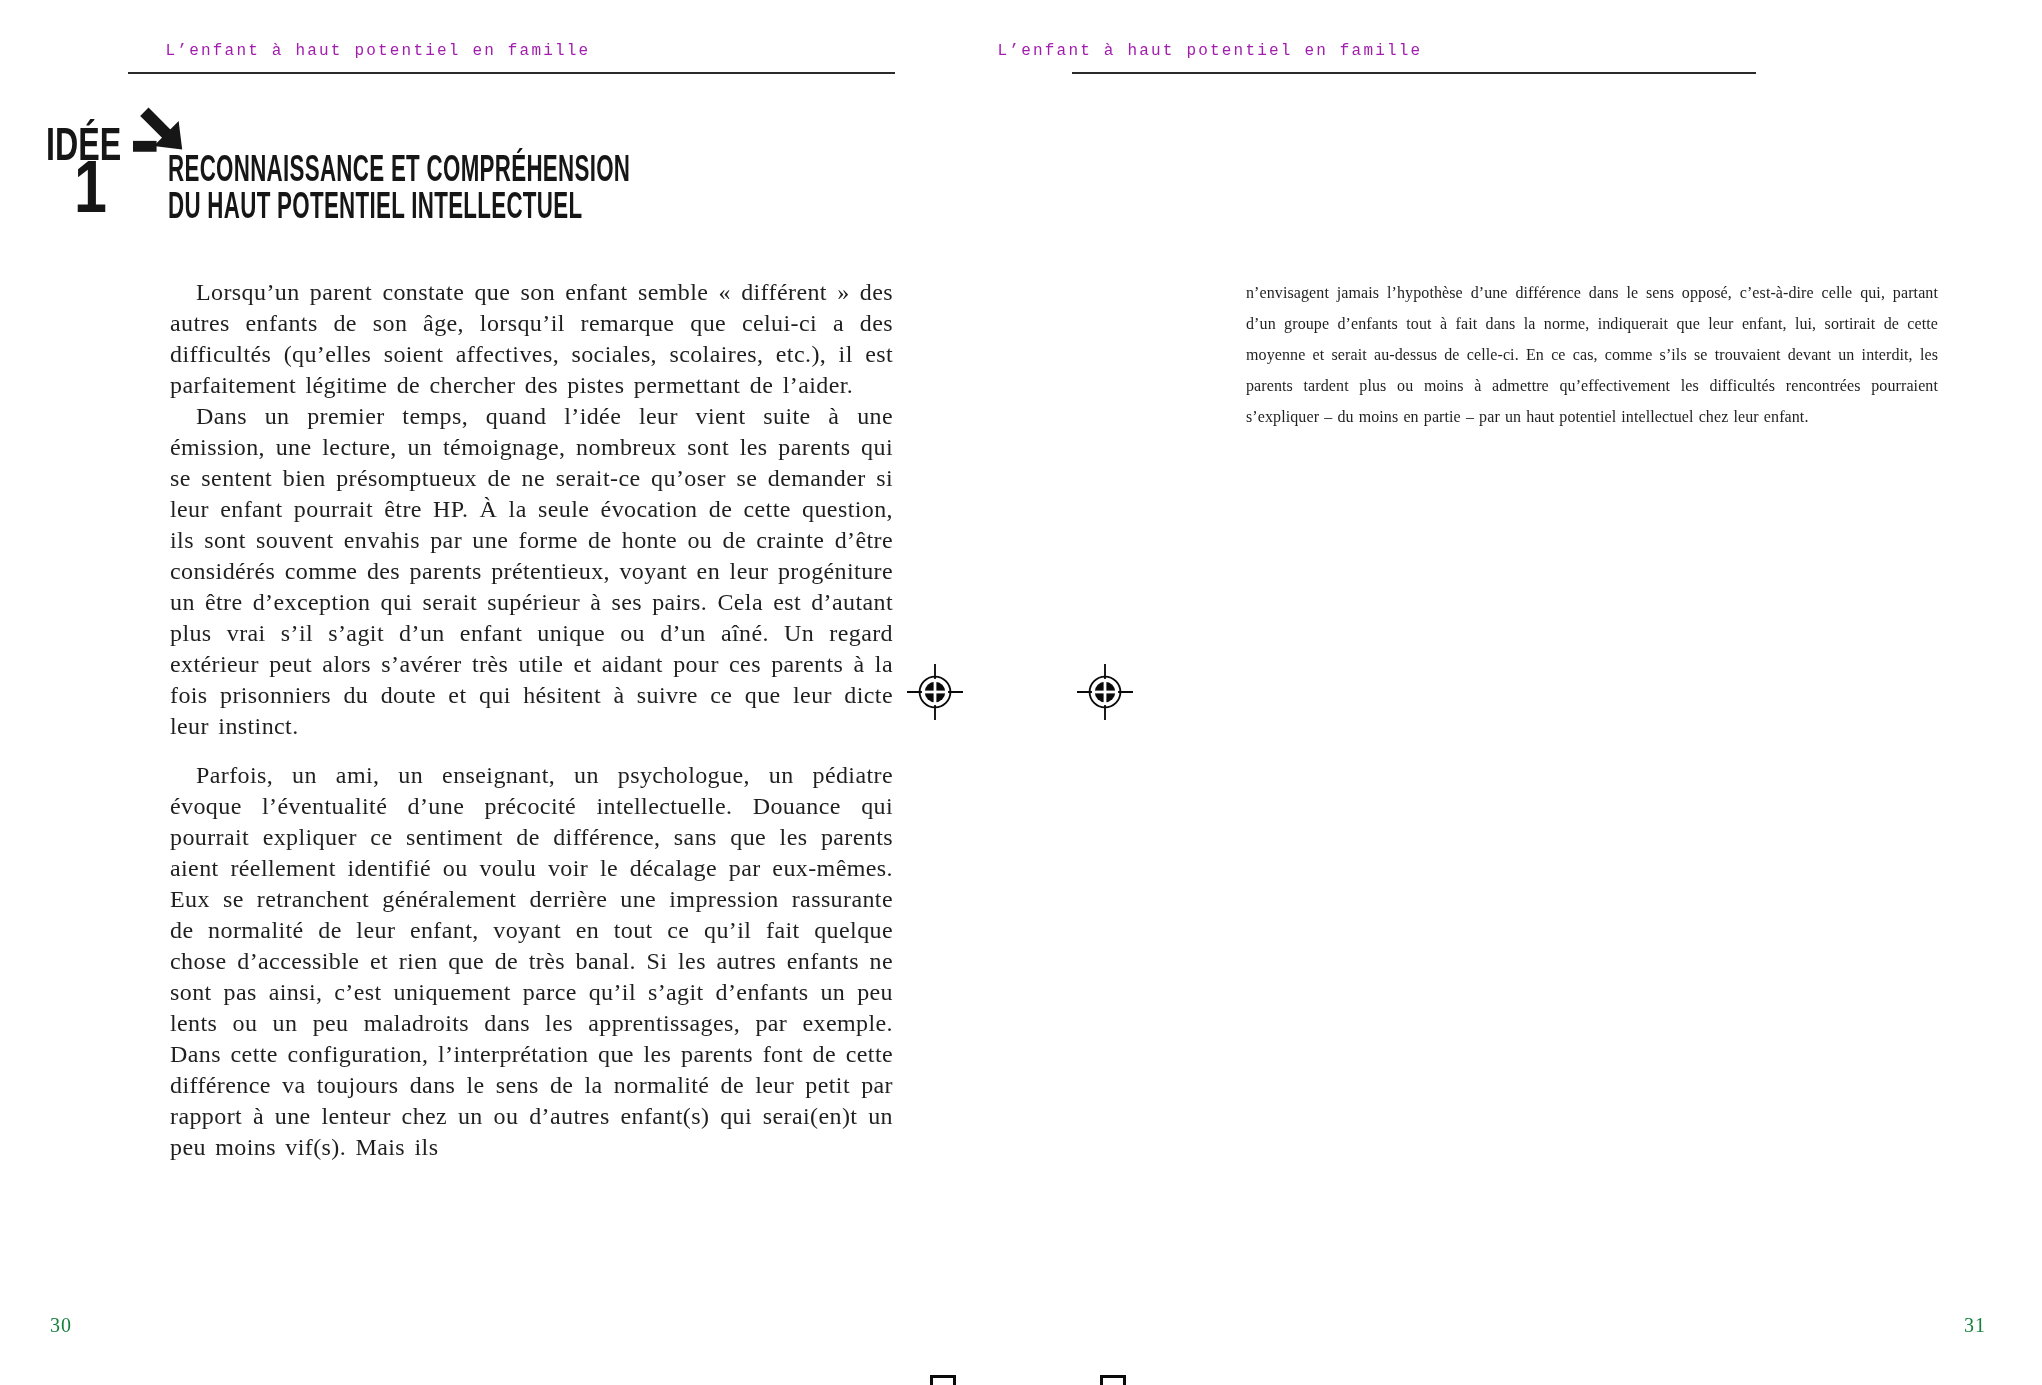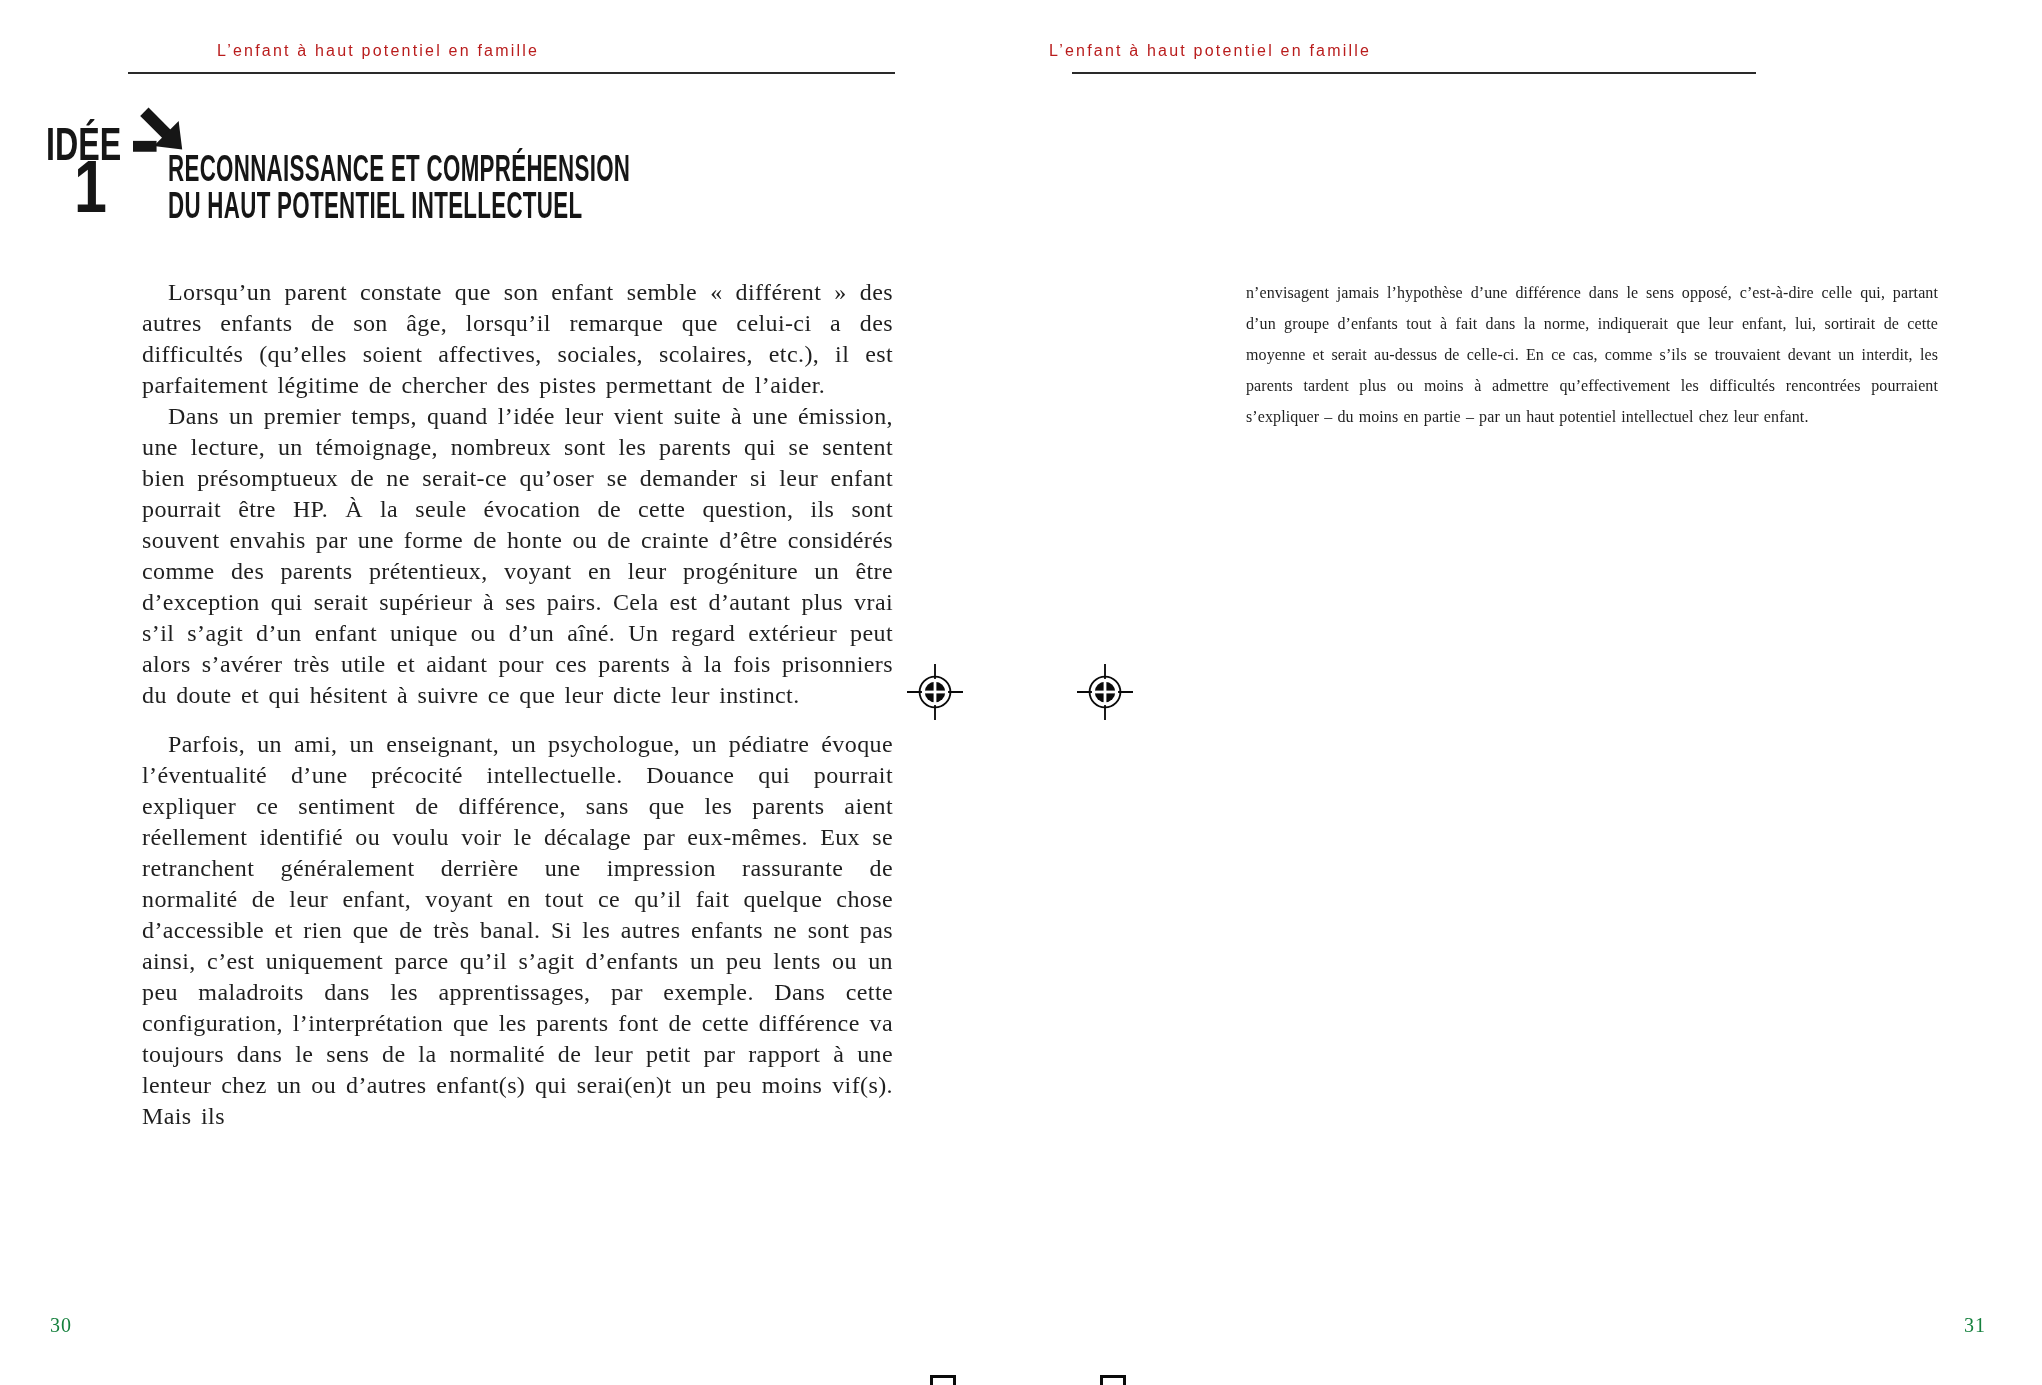--- a/index.html
+++ b/index.html
@@ -11,24 +11,24 @@
     overflow: hidden;
     font-family: "Liberation Serif", serif;
     color: #1e1e1e;
   }
 
   
   .running-head-text {
     position: absolute;
     top: 42px;
     transform: translateX(-50%);
-    font-family: Liberation Sans, sans-serif;
+    font-family: Liberation Mono, monospace;
     font-size: 16px;
     letter-spacing: 2.2px;
-    color: #b91c1c;
+    color: #a21caf;
     white-space: nowrap;
   }
   .running-head-text.left  { left: 378px; }
   .running-head-text.right { left: 1210px; }
   .running-head-rule {
     position: absolute;
     top: 72px;
     height: 2px;
     background: #2a2a2a;
   }
@@ -83,21 +83,21 @@
     position: absolute;
     text-align: justify;
     color: #1f1f1f;
   }
   .body-col p { margin: 0; }
   .body-col.left {
     left: 142px; top: 277px; width: 751px;
     font-size: 24px; line-height: 31px;
     letter-spacing: 0.4px; word-spacing: 3px;
   }
-  .body-col.left p { text-indent: 26px; }
+  .body-col.left p { text-indent: 26px; margin-left: 28px; }
   .body-col.left p.spaced { margin-top: 18px; }
   .body-col.right {
     left: 1246px; top: 277px; width: 692px;
     font-size: 16px; line-height: 31px;
     letter-spacing: 0.1px; word-spacing: 1px;
   }
 
   
   .page-number {
     position: absolute;

